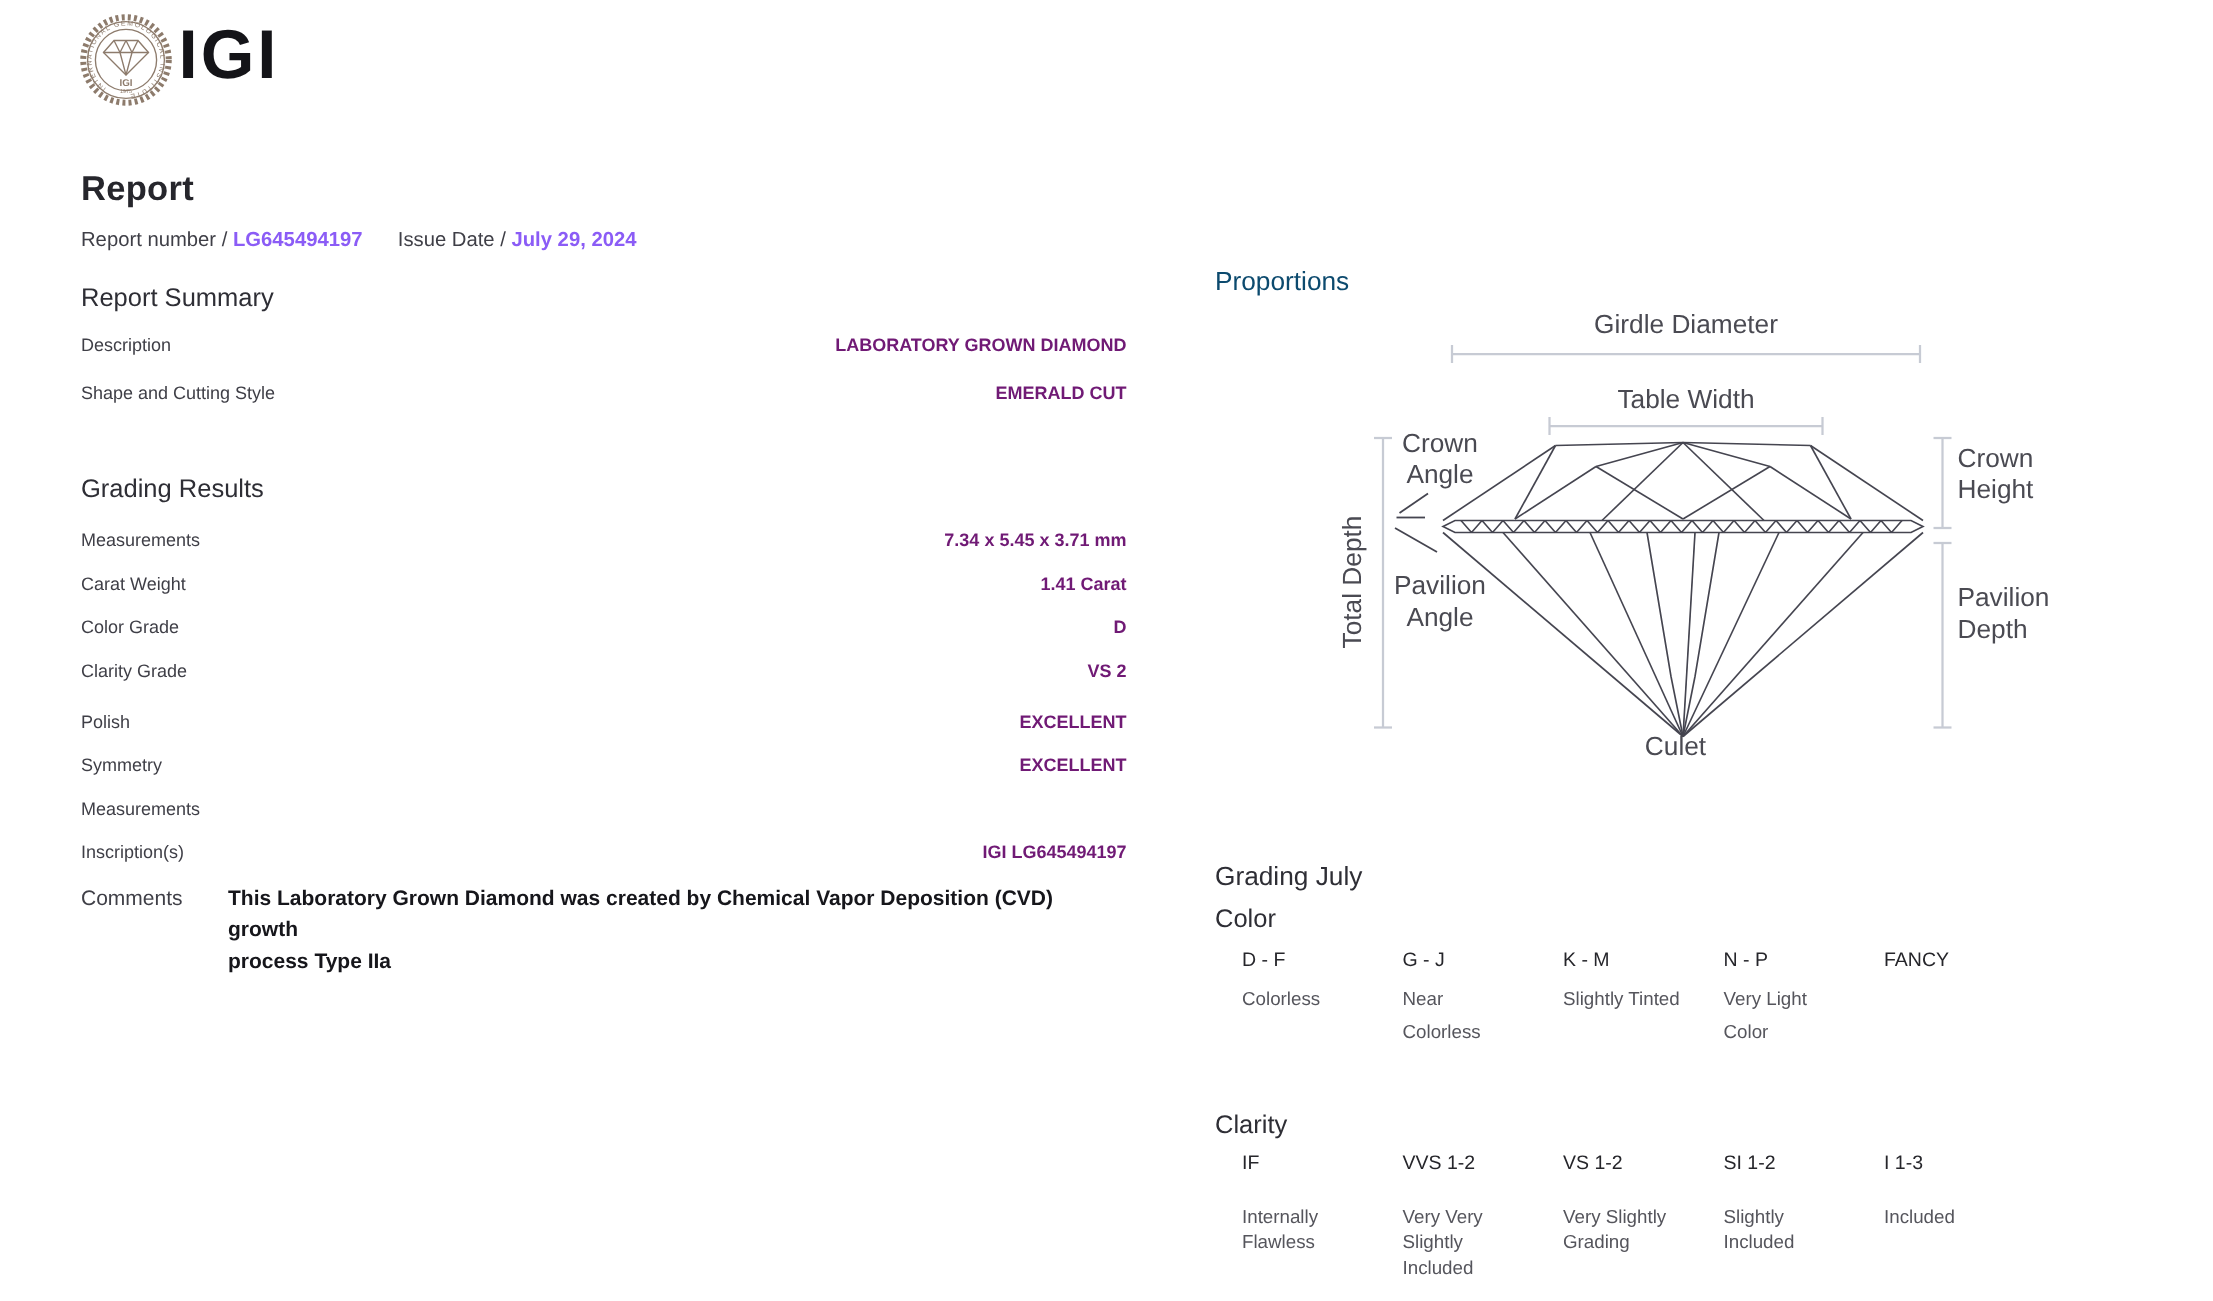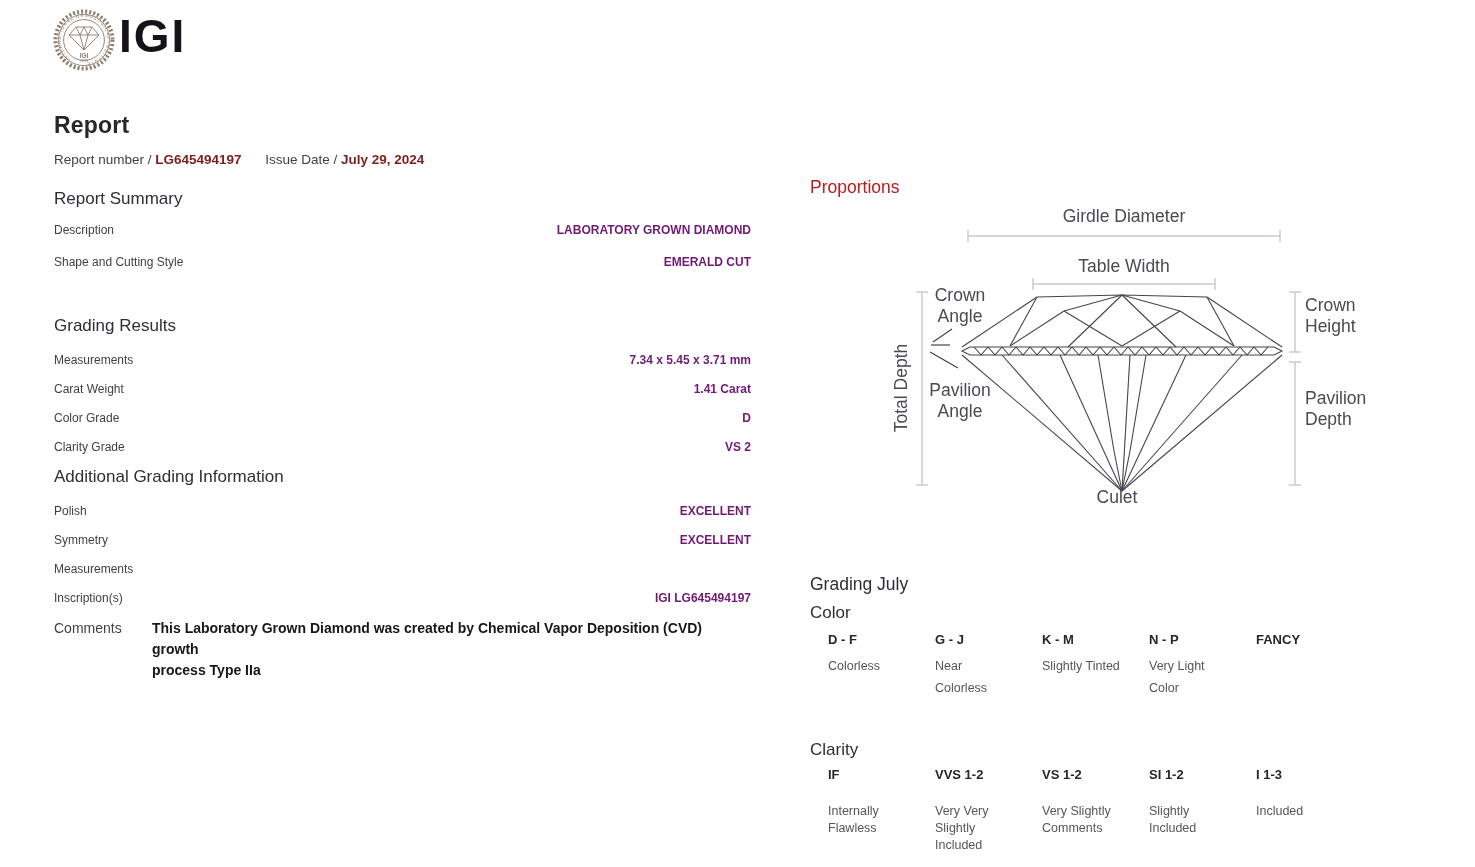--- a/index.html
+++ b/index.html
@@ -8,59 +8,59 @@
 
   
   .brand-seal{position:absolute;left:52px;top:8px;width:64px;height:64px;}
   .brand-word{position:absolute;left:119px;top:10px;font-size:46px;font-weight:600;
               letter-spacing:2px;color:#141418;line-height:52px;}
 
   
   .left-col{position:absolute;left:54px;top:112px;width:697px;}
   .report-title{font-size:23px;font-weight:600;color:#26262c;margin:0;line-height:26px;letter-spacing:.2px;}
   .report-meta{margin-top:13px;font-size:13.5px;color:#3f3f47;line-height:17px;}
-  .report-meta .bold{font-weight:700;color:#7f1d1d;}
+  .report-meta .bold{font-weight:700;color:#8b5cf6;}
   .meta-gap{display:inline-block;width:16px;}
   .sec-h{font-size:17px;font-weight:400;color:#2e2e35;line-height:19px;}
   .mt-sum{margin-top:21px;}
   .mt-gr{margin-top:45px;}
   .mt-agi{margin-top:11px;}
   .row{display:flex;justify-content:space-between;align-items:baseline;
        font-size:12px;line-height:18px;height:18px;}
   .row .lbl{color:#3f3f47;}
   .row .val{font-weight:700;color:#701a75;text-align:right;white-space:nowrap;}
   .rm13{margin-top:13px;} .rm14{margin-top:14px;} .rm16{margin-top:16px;} .rm11{margin-top:11px;}
   .row-comments{display:flex;align-items:flex-start;margin-top:11px;font-size:14px;height:auto;}
   .row-comments .lbl{flex:0 0 98px;color:#3f3f47;line-height:21px;}
   .row-comments .val{flex:1;font-weight:700;color:#16161b;line-height:21px;
                      white-space:pre-line;text-align:left;}
 
   
   .right-col{position:absolute;left:810px;top:170px;width:662px;height:697px;}
-  .prop-h{position:absolute;left:0;top:7px;font-size:17.5px;color:#b91c1c;font-weight:400;}
+  .prop-h{position:absolute;left:0;top:7px;font-size:17.5px;color:#0c4a6e;font-weight:400;}
   .prop-diagram{position:absolute;left:0;top:28px;width:660px;height:352px;}
   .prop-diagram svg{position:absolute;}
   .dlab{position:absolute;font-size:17.5px;color:#4a4a52;line-height:21px;white-space:pre-line;}
   #lab-gd{left:158px;top:8px;width:312px;text-align:center;}
   #lab-tw{left:223px;top:58px;width:182px;text-align:center;}
   #lab-ca{left:88px;top:87px;width:124px;text-align:center;}
   #lab-td{left:2px;top:179px;width:180px;height:22px;text-align:center;
           transform:rotate(-90deg);transform-origin:center;}
   #lab-pa{left:88px;top:182px;width:124px;text-align:center;}
   #lab-ch{left:495px;top:97px;}
   #lab-pd{left:495px;top:190px;}
   #lab-culet{left:247px;top:289px;width:120px;text-align:center;}
 
   .gs-h{position:absolute;left:0;top:404px;font-size:17.5px;color:#2e2e35;}
   .scale-sub-h{position:absolute;left:0;font-size:17px;color:#2e2e35;}
   #color-h{top:433px;} #clarity-h{top:570px;}
   .scale-grid{position:absolute;left:18px;display:grid;}
   #color-grid{top:463px;grid-template-columns:repeat(6,107px);}
   #clarity-grid{top:598px;grid-template-columns:repeat(5,107px);}
-  .g-grade{font-size:13px;font-weight:700;color:#26262b;line-height:14px;}
+  .g-grade{font-size:13px;font-weight:400;color:#26262b;line-height:14px;}
   .g-desc{font-size:12.5px;color:#55555c;white-space:pre-line;}
   #color-grid .g-desc{margin-top:8px;line-height:22px;}
   #clarity-grid .g-desc{margin-top:21px;line-height:17px;}
 </style>
 </head>
 <body>
 
 <div class="page">
 
   <svg class="brand-seal" viewBox="0 0 64 64" fill="none">
@@ -116,21 +116,20 @@
     </div>
     <div class="row rm11">
       <span class="lbl">Color Grade</span>
       <span class="val">D</span>
     </div>
     <div class="row rm11">
       <span class="lbl">Clarity Grade</span>
       <span class="val">VS 2</span>
     </div>
 
-    <div class="sec-h mt-agi">Additional Grading Information</div>
     <div class="row rm16">
       <span class="lbl">Polish</span>
       <span class="val">EXCELLENT</span>
     </div>
     <div class="row rm11">
       <span class="lbl">Symmetry</span>
       <span class="val">EXCELLENT</span>
     </div>
     <div class="row rm11">
       <span class="lbl">Measurements</span>
@@ -267,21 +266,21 @@
       </div>
       <div>
         <div class="g-grade">VVS 1-2</div>
         <div class="g-desc">Very Very
 Slightly
 Included</div>
       </div>
       <div>
         <div class="g-grade">VS 1-2</div>
         <div class="g-desc">Very Slightly
-Comments</div>
+Grading</div>
       </div>
       <div>
         <div class="g-grade">SI 1-2</div>
         <div class="g-desc">Slightly
 Included</div>
       </div>
       <div>
         <div class="g-grade">I 1-3</div>
         <div class="g-desc">Included</div>
       </div>

